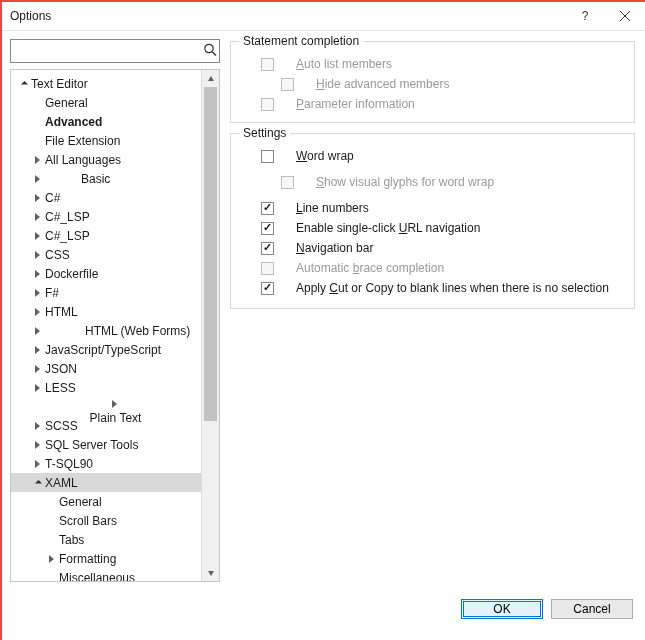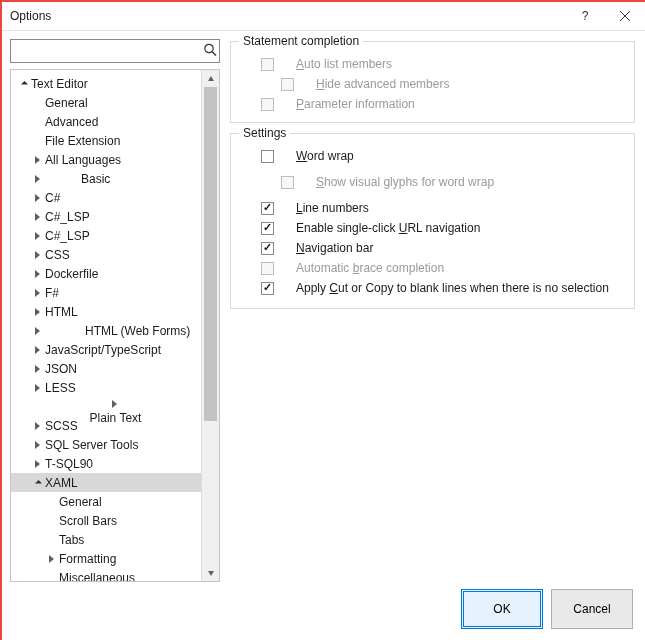--- a/index.html
+++ b/index.html
@@ -219,21 +219,21 @@
   .footer {
     height: 42px;
     display: flex;
     justify-content: flex-end;
     align-items: center;
     gap: 8px;
     padding: 0 12px 10px 0;
   }
   .btn {
     min-width: 82px;
-    height: 40px;
+    height: 20px;
     border: 1px solid #adadad;
     background: #e9e9e9;
     display: inline-flex;
     align-items: center;
     justify-content: center;
     font: inherit;
     padding: 0 12px;
   }
   .btn.primary {
     border: 1px solid #0078d7;
@@ -278,21 +278,21 @@
             <div class="tv-row" style="padding-left: 6px;">
               <span class="arrow-cell">
                 <span class="tri-open"></span>
               </span>
               <span class="label">Text Editor</span>
             </div>
             <div class="tv-row" style="padding-left: 20px;">
               <span class="arrow-cell"></span>
               <span class="label">General</span>
             </div>
-            <div class="tv-row" style="padding-left: 20px;">
+            <div class="tv-row" style="padding-left: 20px; font-weight: bold;">
               <span class="arrow-cell"></span>
               <span class="label">Advanced</span>
             </div>
             <div class="tv-row" style="padding-left: 20px;">
               <span class="arrow-cell"></span>
               <span class="label">File Extension</span>
             </div>
             <div class="tv-row" style="padding-left: 20px;">
               <span class="arrow-cell">
                 <span class="tri-closed"></span>

